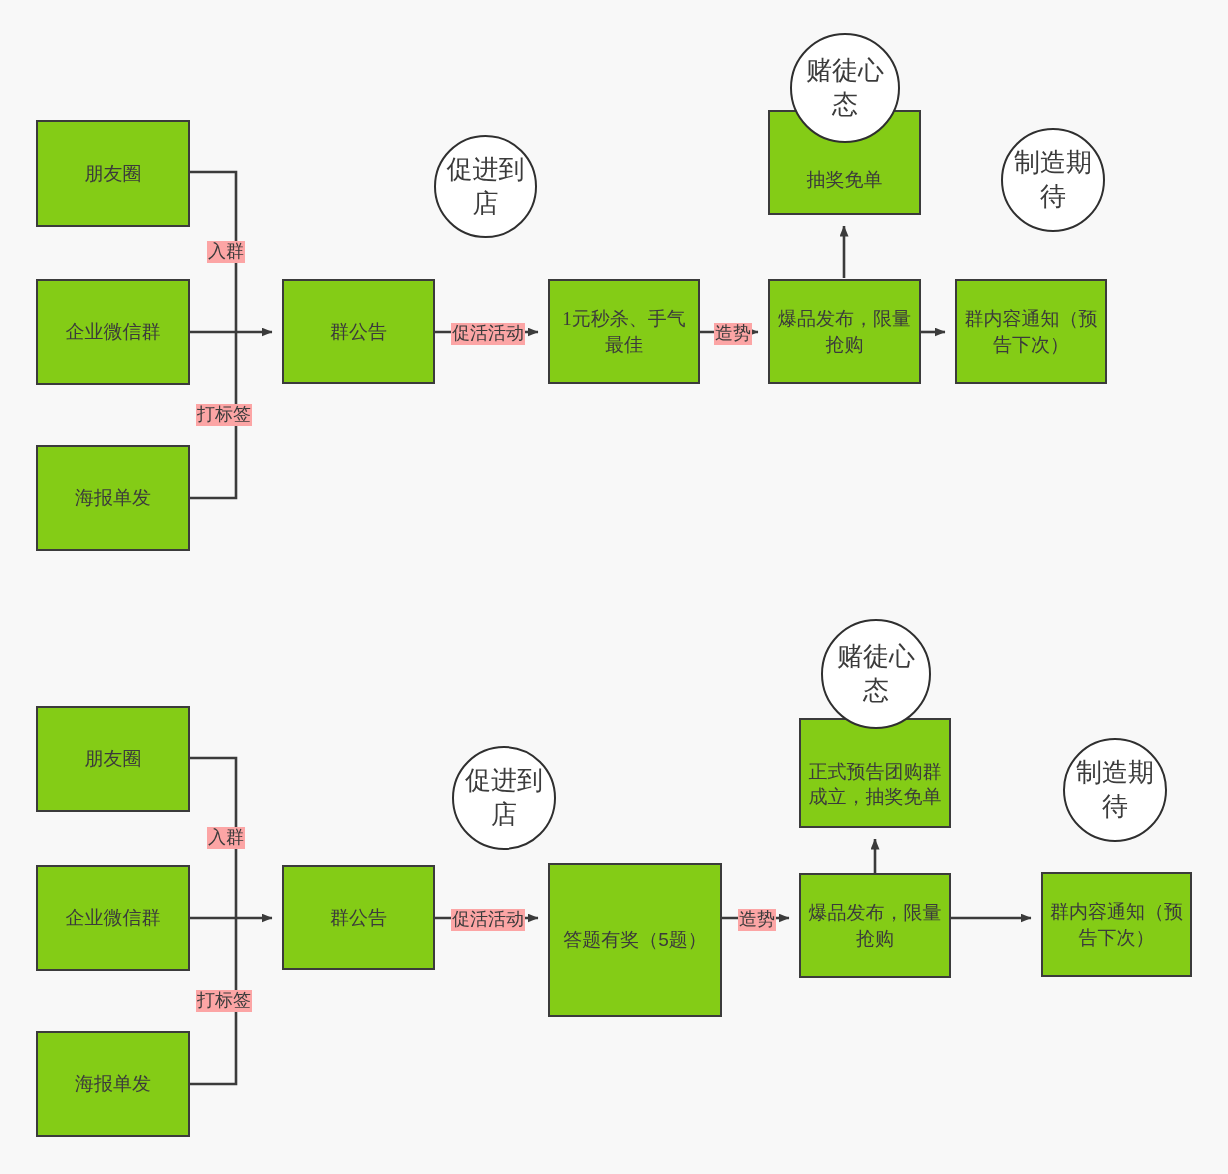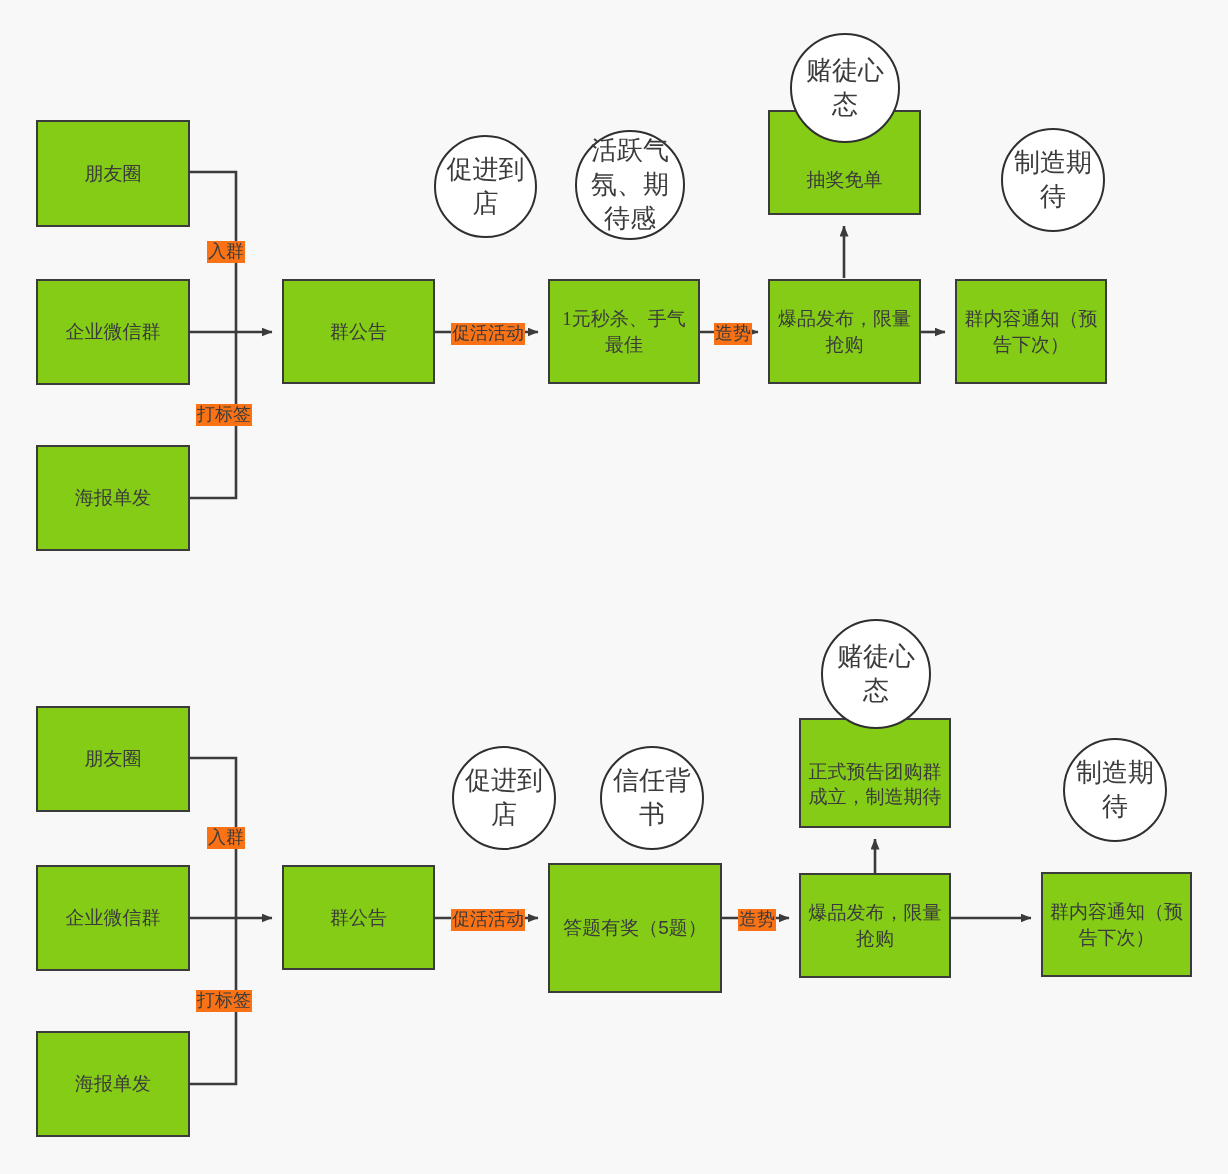--- a/index.html
+++ b/index.html
@@ -43,21 +43,21 @@
     justify-content: center;
     text-align: center;
     color: #3b3b3b;
     font-size: 26px;
     line-height: 1.3;
     z-index: 4;
     padding: 4px;
   }
   .edge-label {
     position: absolute;
-    background: #f97316;
+    background: #fca5a5;
     color: #3b3b3b;
     font-size: 18px;
     line-height: 1.2;
     white-space: nowrap;
     z-index: 5;
     padding: 0 1px;
   }
   svg.wires {
     position: absolute;
     left: 0;
@@ -130,21 +130,20 @@
   <div class="node-box" style="left:768px; top:110px; width:153px; height:105px;">
     <span style="margin-top:34px;">抽奖免单</span>
   </div>
 
   <div class="node-box" style="left:768px; top:279px; width:153px; height:105px;">爆品发布，限量抢购</div>
 
   <div class="node-box" style="left:955px; top:279px; width:152px; height:105px;">群内容通知（预告下次）</div>
 
   <div class="node-circle" style="left:434px; top:135px; width:103px; height:103px;">促进到店</div>
 
-  <div class="node-circle" style="left:575px; top:130px; width:110px; height:110px;">活跃气氛、期待感</div>
 
   <div class="node-circle" style="left:790px; top:33px; width:110px; height:110px;">赌徒心态</div>
 
   <div class="node-circle" style="left:1001px; top:128px; width:104px; height:104px;">制造期待</div>
 
   <div class="edge-label" style="left:207px; top:241px;">入群</div>
 
   <div class="edge-label" style="left:196px; top:404px;">打标签</div>
 
   <div class="edge-label" style="left:451px; top:323px;">促活活动</div>
@@ -152,35 +151,34 @@
   <div class="edge-label" style="left:714px; top:323px;">造势</div>
 
   <div class="node-box" style="left:36px; top:706px; width:154px; height:106px;">朋友圈</div>
 
   <div class="node-box" style="left:36px; top:865px; width:154px; height:106px;">企业微信群</div>
 
   <div class="node-box" style="left:36px; top:1031px; width:154px; height:106px;">海报单发</div>
 
   <div class="node-box" style="left:282px; top:865px; width:153px; height:105px;">群公告</div>
 
-  <div class="node-box" style="left:548px; top:863px; width:174px; height:130px; flex-direction:column;">
+  <div class="node-box" style="left:548px; top:863px; width:174px; height:154px; flex-direction:column;">
     <span>答题有奖（5题）</span>
   </div>
 
   <div class="node-box" style="left:799px; top:718px; width:152px; height:110px;">
-    <span style="margin-top:22px;">正式预告团购群成立，制造期待</span>
+    <span style="margin-top:22px;">正式预告团购群成立，抽奖免单</span>
   </div>
 
   <div class="node-box" style="left:799px; top:873px; width:152px; height:105px;">爆品发布，限量抢购</div>
 
   <div class="node-box" style="left:1041px; top:872px; width:151px; height:105px;">群内容通知（预告下次）</div>
 
   <div class="node-circle" style="left:452px; top:746px; width:104px; height:104px;">促进到店</div>
 
-  <div class="node-circle" style="left:600px; top:746px; width:104px; height:104px;">信任背书</div>
 
   <div class="node-circle" style="left:821px; top:619px; width:110px; height:110px;">赌徒心态</div>
 
   <div class="node-circle" style="left:1063px; top:738px; width:104px; height:104px;">制造期待</div>
 
   <div class="edge-label" style="left:207px; top:827px;">入群</div>
 
   <div class="edge-label" style="left:196px; top:990px;">打标签</div>
 
   <div class="edge-label" style="left:451px; top:909px;">促活活动</div>

